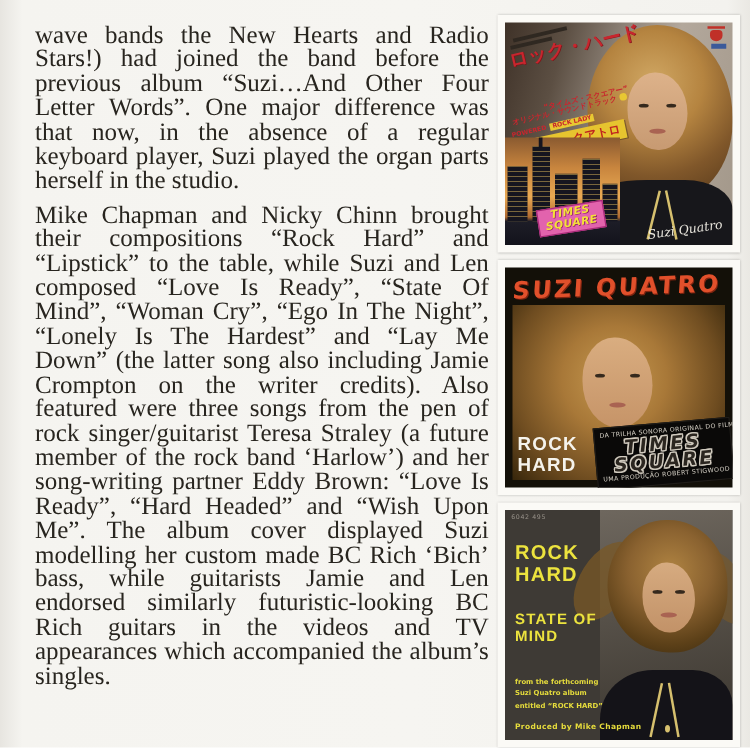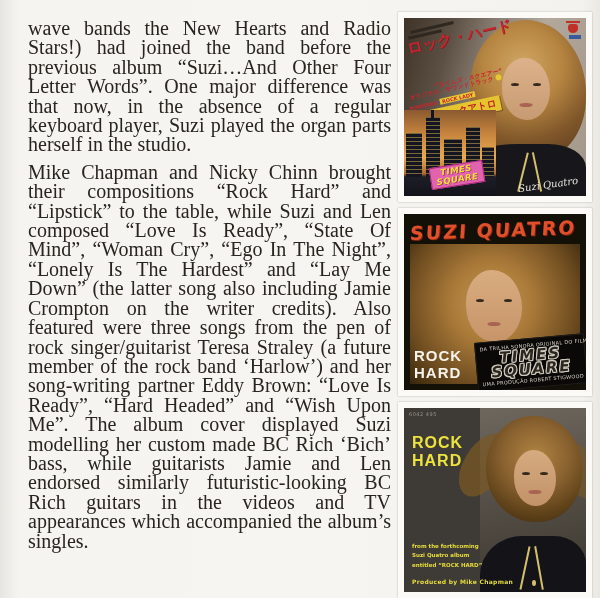--- a/index.html
+++ b/index.html
@@ -205,20 +205,24 @@
           <div class="c3-jacket"></div>
           <div class="chain c3-ch1"></div>
           <div class="chain c3-ch2"></div>
           <div class="pendant"></div>
         </div>
         <div class="c3-catalog">6042 495</div>
         <div class="c3-title">
           <div>ROCK</div>
           <div>HARD</div>
         </div>
+        <div class="c3-sub">
+          <div>STATE OF</div>
+          <div>MIND</div>
+        </div>
         <div class="c3-note">
           <div>from the forthcoming</div>
           <div>Suzi Quatro album</div>
           <div>entitled “ROCK HARD”</div>
         </div>
         <div class="c3-prod">Produced by Mike Chapman</div>
       </div>
     </div>
 
   </div>

